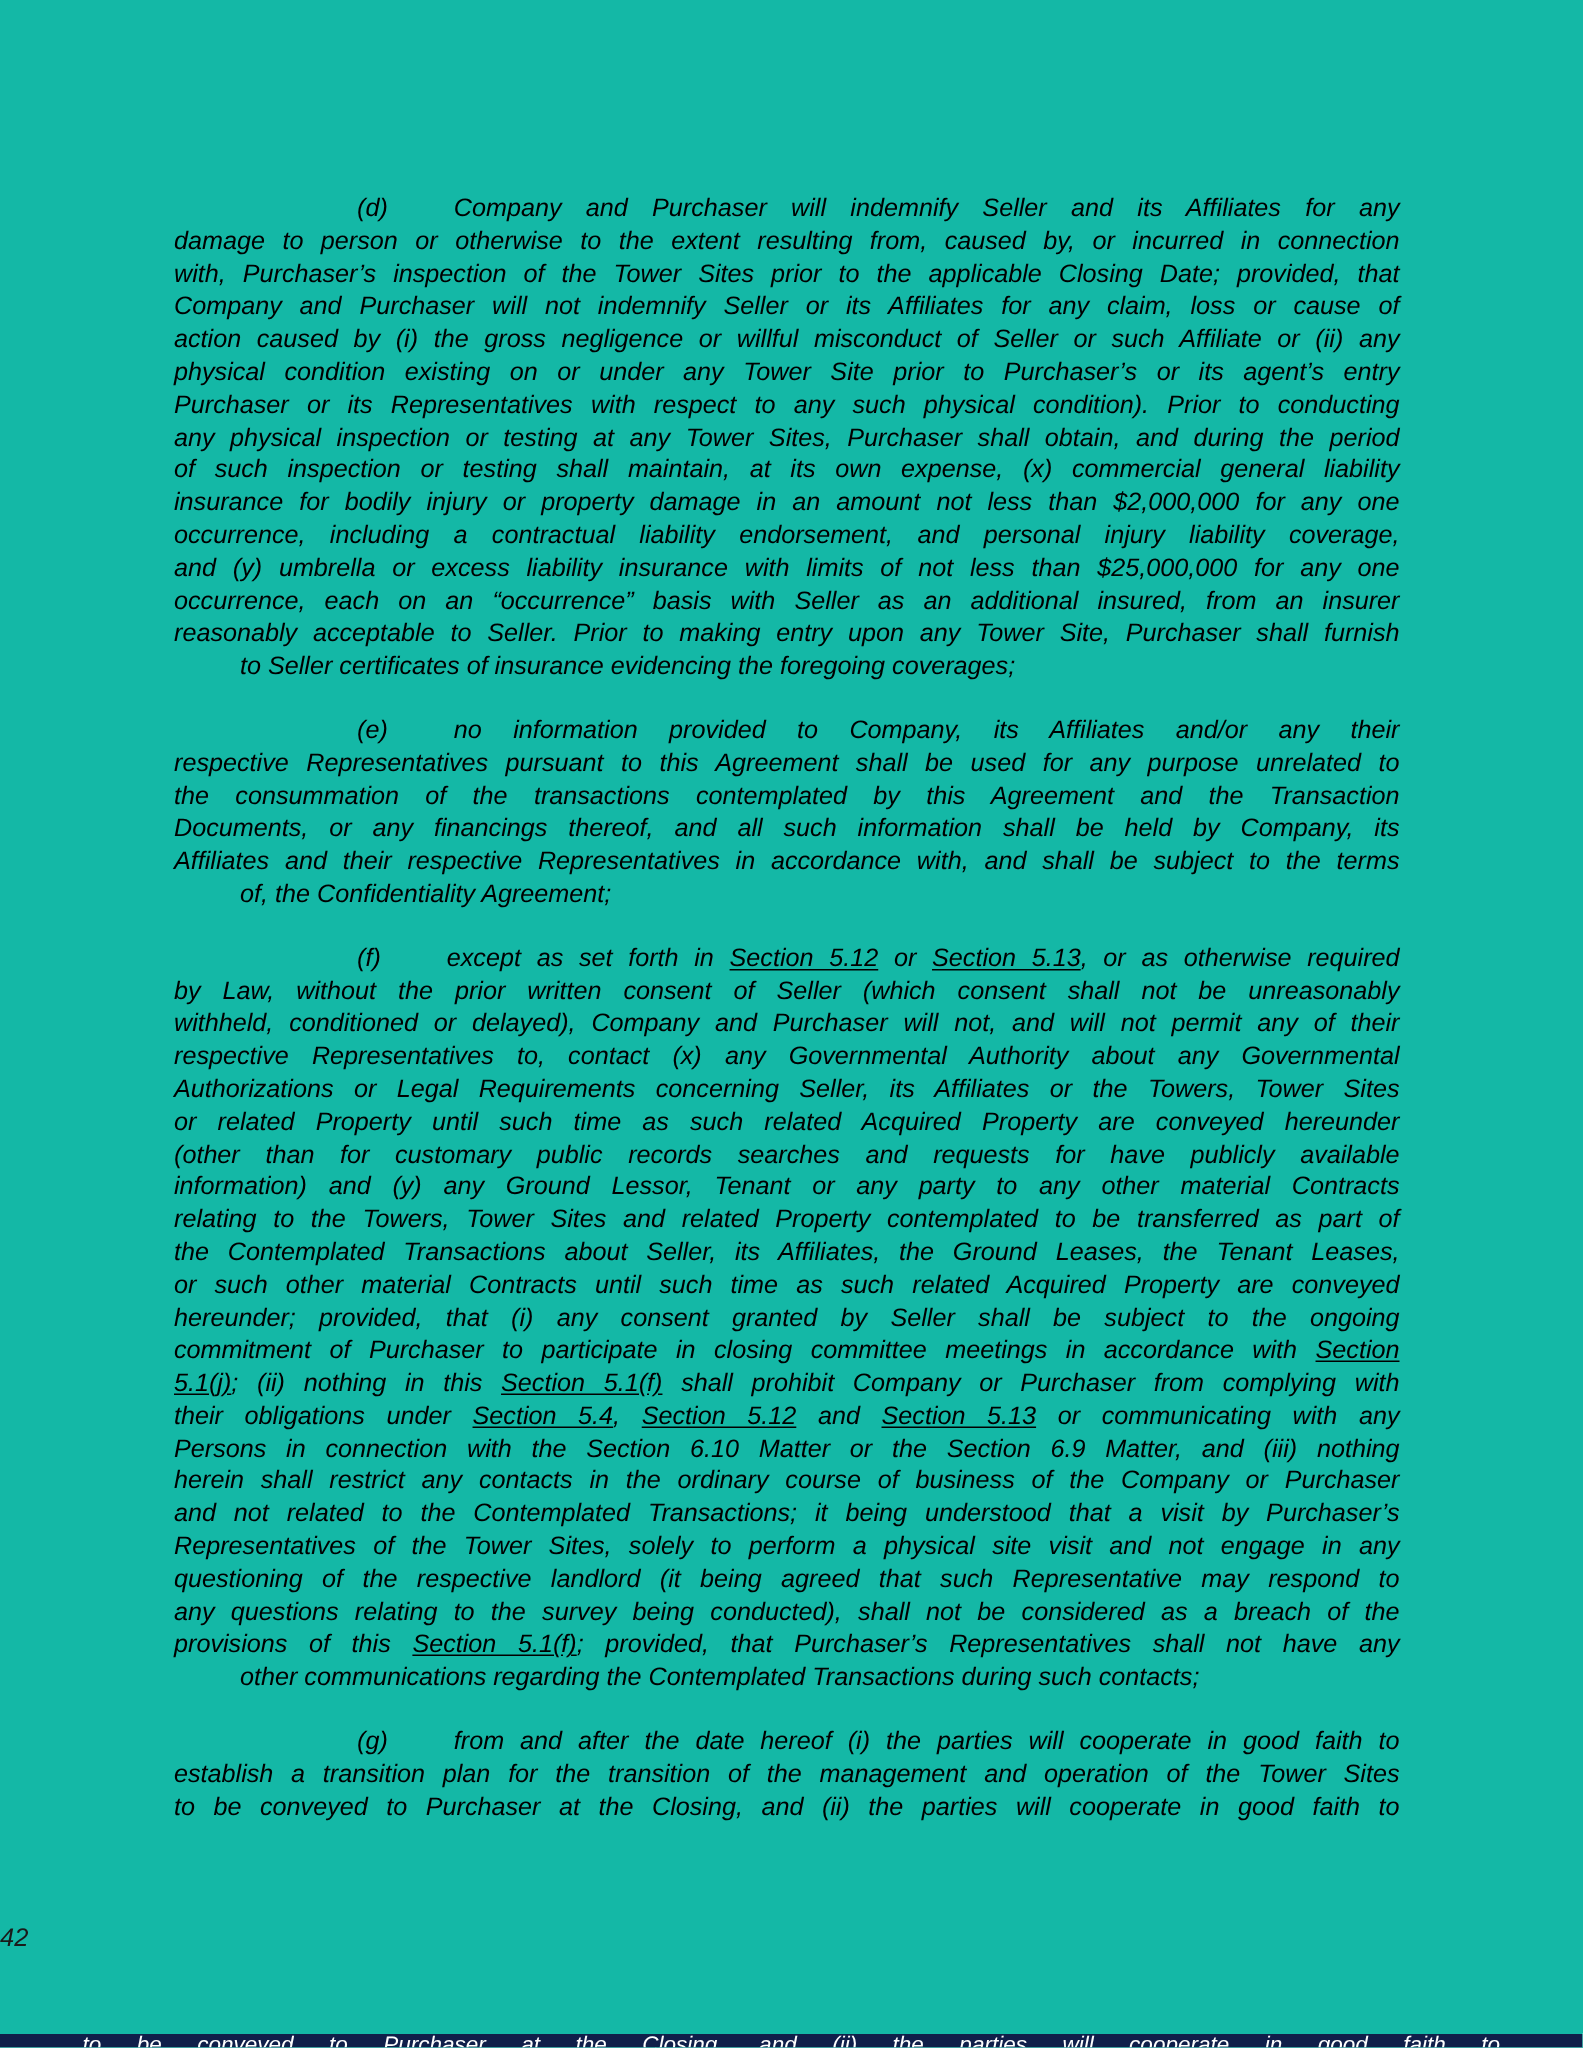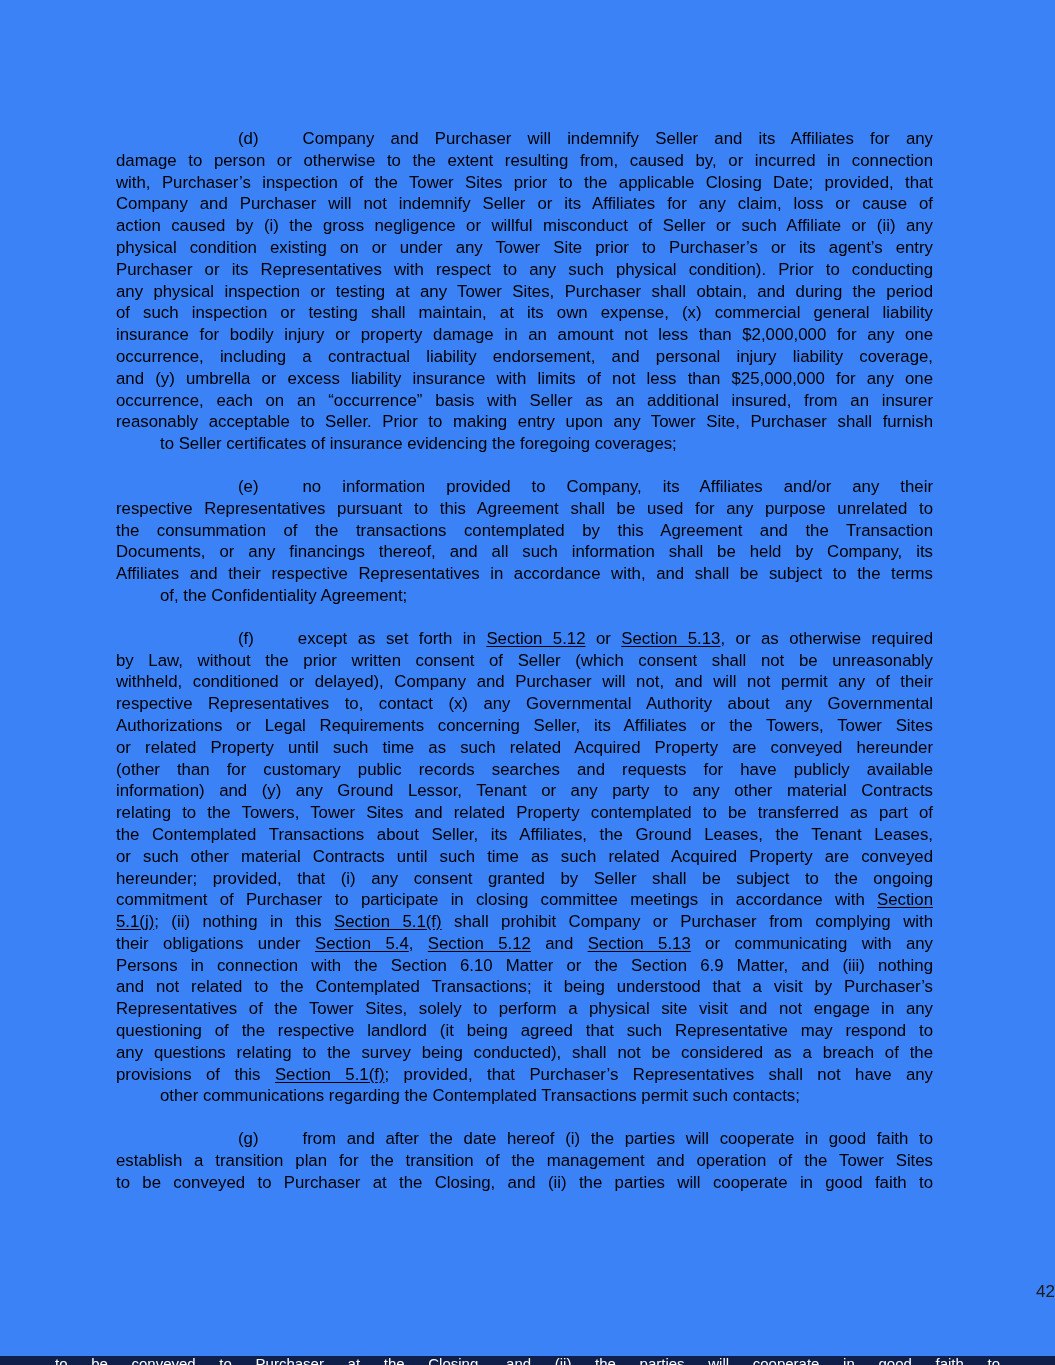--- a/index.html
+++ b/index.html
@@ -4,25 +4,26 @@
 <style>
   html, body { margin: 0; padding: 0; }
   body {
     width: 1055px; height: 1365px;
     background: #ffffff;
     font-family: "Liberation Sans", "DejaVu Sans", sans-serif;
   }
   .page {
     position: relative;
     width: 1055px; height: 1365px;
-    background: #3b82f6;
+    background: #14b8a6;
     color: #000000;
     font-size: 16.8px;
     line-height: 21.8px;
     overflow: hidden;
+    font-style: italic;
   }
   .content {
     position: absolute;
     top: 128px; left: 116px;
     width: 817px;
   }
   .para { margin: 0 0 21px 0; }
   .line {
     text-align: justify;
     text-align-last: justify;
@@ -34,21 +35,21 @@
     margin-left: 44px;
     -moz-text-align-last: left;
   }
   .line.first { padding-left: 122px; }
   .tab { display: inline-block; width: 44px; }
   u { text-decoration: underline; text-underline-offset: 2px; }
   .page-number {
     position: absolute;
     top: 1281px; left: 0;
     width: 100%;
-    text-align: right;
+    text-align: left;
     font-size: 17px;
     color: #1a1a1a;
   }
   .footer-bar {
     position: absolute;
     left: 0; bottom: 0;
     width: 100%; height: 9px;
     overflow: hidden;
   }
   .footer-text {
@@ -100,26 +101,27 @@
         <div class="line">(other than for customary public records searches and requests for have publicly available</div>
         <div class="line">information) and (y) any Ground Lessor, Tenant or any party to any other material Contracts</div>
         <div class="line">relating to the Towers, Tower Sites and related Property contemplated to be transferred as part of</div>
         <div class="line">the Contemplated Transactions about Seller, its Affiliates, the Ground Leases, the Tenant Leases,</div>
         <div class="line">or such other material Contracts until such time as such related Acquired Property are conveyed</div>
         <div class="line">hereunder; provided, that (i) any consent granted by Seller shall be subject to the ongoing</div>
         <div class="line">commitment of Purchaser to participate in closing committee meetings in accordance with <u>Section</u></div>
         <div class="line"><u>5.1(j)</u>; (ii) nothing in this <u>Section 5.1(f)</u> shall prohibit Company or Purchaser from complying with</div>
         <div class="line">their obligations under <u>Section 5.4</u>, <u>Section 5.12</u> and <u>Section 5.13</u> or communicating with any</div>
         <div class="line">Persons in connection with the Section 6.10 Matter or the Section 6.9 Matter, and (iii) nothing</div>
+        <div class="line">herein shall restrict any contacts in the ordinary course of business of the Company or Purchaser</div>
         <div class="line">and not related to the Contemplated Transactions; it being understood that a visit by Purchaser’s</div>
         <div class="line">Representatives of the Tower Sites, solely to perform a physical site visit and not engage in any</div>
         <div class="line">questioning of the respective landlord (it being agreed that such Representative may respond to</div>
         <div class="line">any questions relating to the survey being conducted), shall not be considered as a breach of the</div>
         <div class="line">provisions of this <u>Section 5.1(f)</u>; provided, that Purchaser’s Representatives shall not have any</div>
-        <div class="line last">other communications regarding the Contemplated Transactions permit such contacts;</div>
+        <div class="line last">other communications regarding the Contemplated Transactions during such contacts;</div>
       </div>
       <div class="para">
         <div class="line first">(g)<span class="tab"></span>from and after the date hereof (i) the parties will cooperate in good faith to</div>
         <div class="line">establish a transition plan for the transition of the management and operation of the Tower Sites</div>
         <div class="line">to be conveyed to Purchaser at the Closing, and (ii) the parties will cooperate in good faith to</div>
       </div>
     </div>
   <div class="page-number">42</div>
   <div class="footer-bar" style="background: rgb(16, 31, 74); color: rgb(255, 255, 255);">
     <div class="footer-text">to be conveyed to Purchaser at the Closing, and (ii) the parties will cooperate in good faith to</div>

